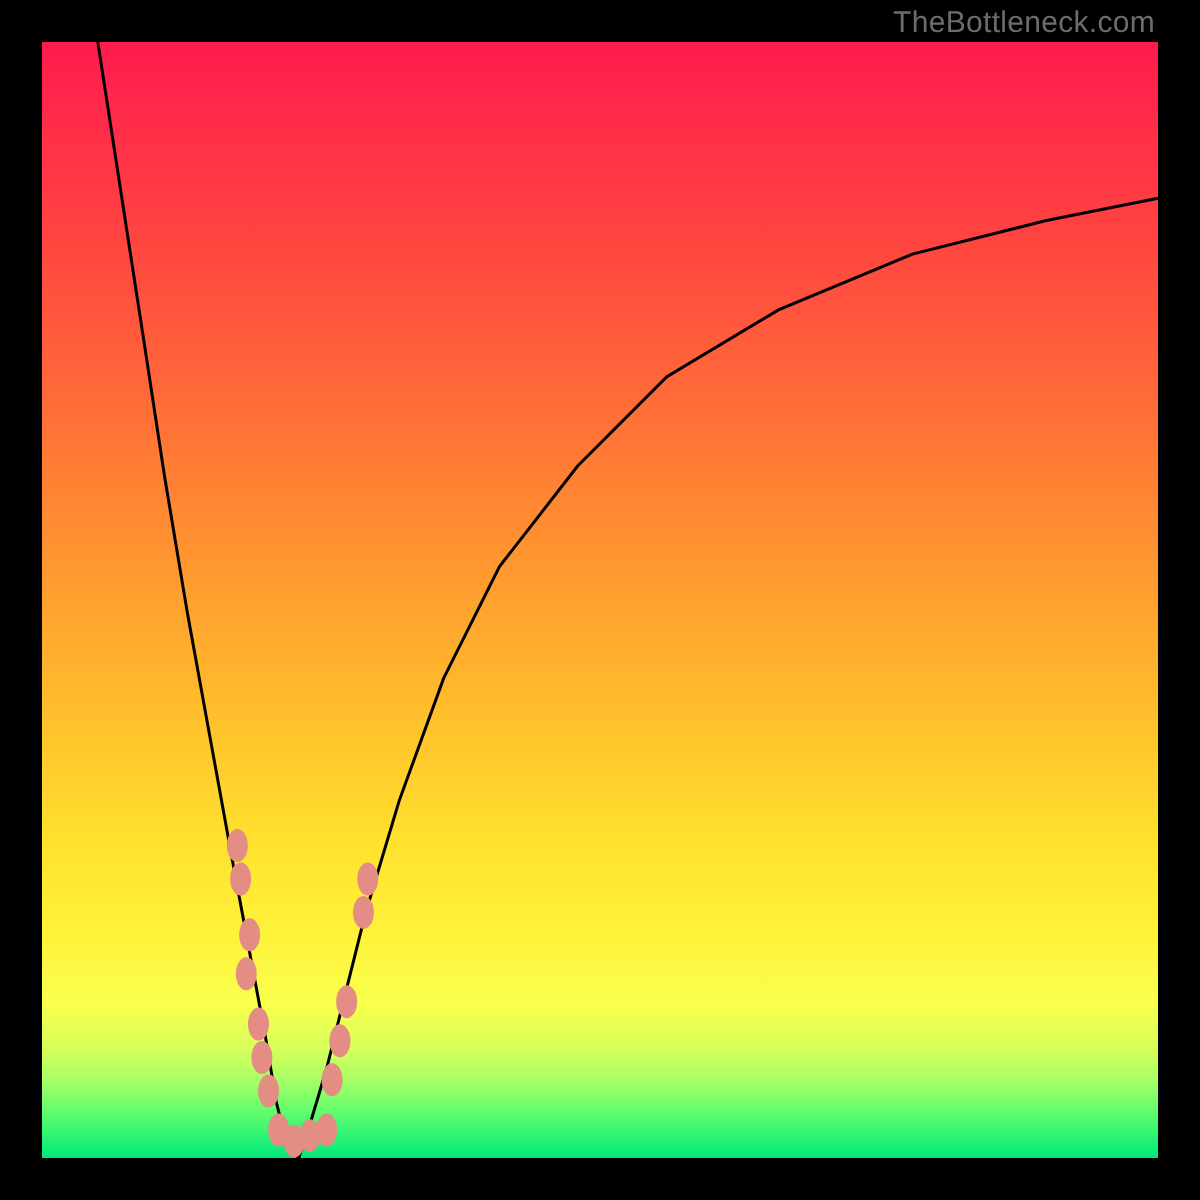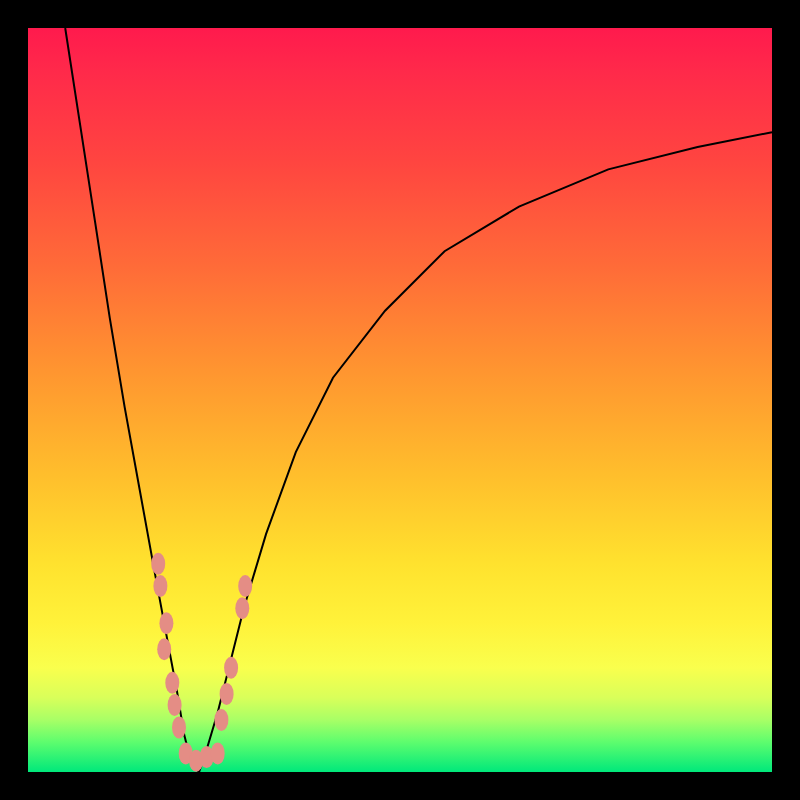--- a/index.html
+++ b/index.html
@@ -67,20 +67,21 @@
   .marker {
     fill: #e48d85;
     stroke: none;
   }
 </style>
 </head>
 <body>
 
 <div class="frame">
 
+  <div class="watermark">TheBottleneck.com</div>
 
   <div class="plot-area">
     <svg class="curves" viewBox="0 0 744 744" preserveAspectRatio="none">
       <path class="curve" d="M37.2 0.0 L52.1 96.7 L67.0 193.4 L81.8 290.2 L96.7 379.4 L111.6 461.3 L126.5 543.1 L137.6 602.6 L148.8 662.2 L156.2 706.8 L163.7 736.6 L171.1 744.0"></path>
       <path class="curve" d="M171.1 744.0 L178.6 721.7 L189.7 684.5 L200.9 639.8 L215.8 580.3 L238.1 505.9 L267.8 424.1 L305.0 349.7 L357.1 282.7 L416.6 223.2 L491.0 178.6 L580.3 141.4 L669.6 119.0 L744.0 104.2"></path>
       <g id="marker-group">
           <ellipse cx="130.2" cy="535.7" rx="7" ry="11" class="marker"></ellipse>
           <ellipse cx="132.4" cy="558.0" rx="7" ry="11" class="marker"></ellipse>
           <ellipse cx="138.4" cy="595.2" rx="7" ry="11" class="marker"></ellipse>
           <ellipse cx="136.2" cy="621.2" rx="7" ry="11" class="marker"></ellipse>

